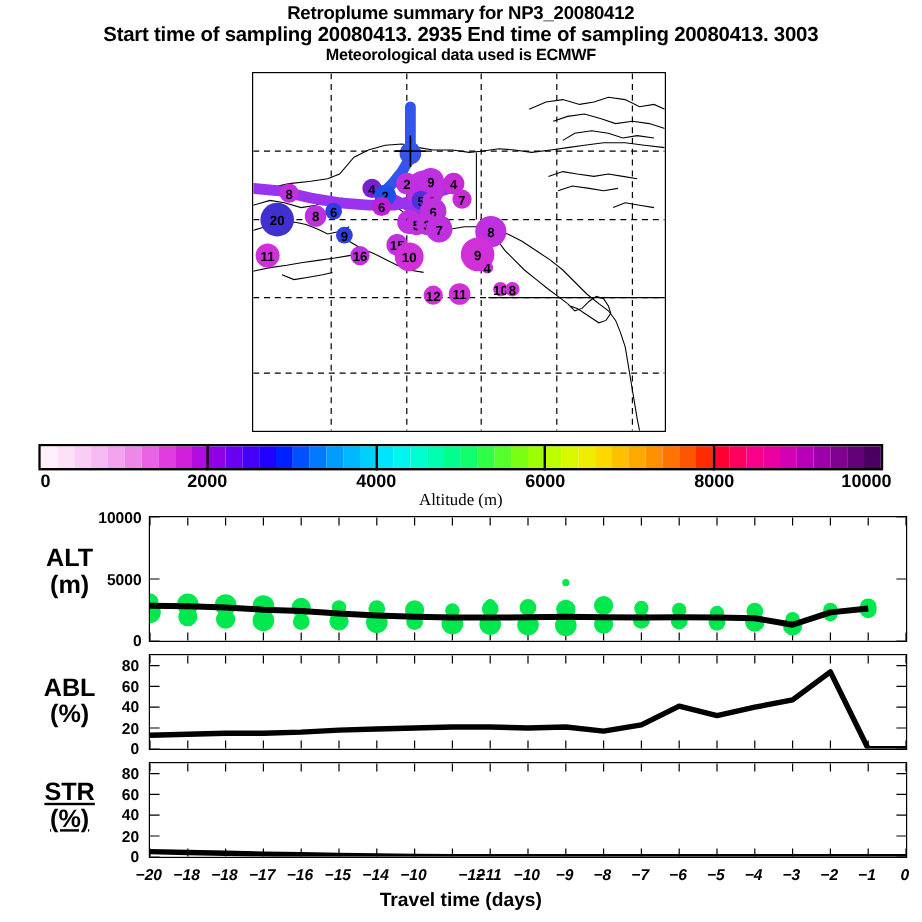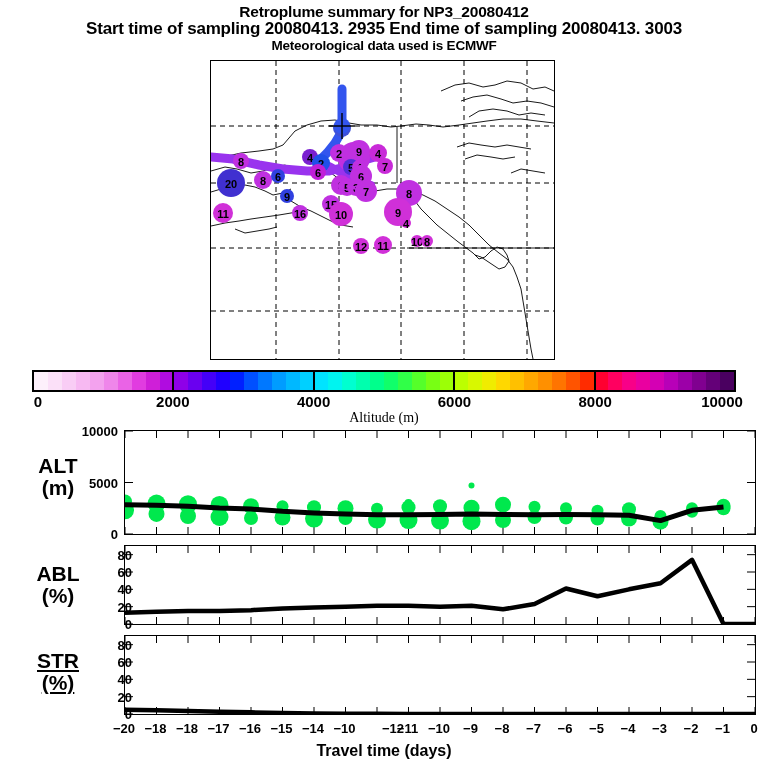--- a/index.html
+++ b/index.html
@@ -38,23 +38,23 @@
   .ts-svg{position:absolute;left:0;top:0;}
 
   .rowlabel{position:absolute;text-align:center;font-weight:bold;font-size:21px;line-height:22px;width:100px;left:8px;}
   #lab-alt{top:455px;}
   #lab-abl{top:563px;}
   #lab-str{top:650px;text-decoration:underline;}
 
   .ytick{position:absolute;font-size:13px;font-weight:bold;text-align:right;
          width:60px;transform:translateY(-50%);}
   .ytick.alt{left:58px;}
-  .ytick.pc{left:72px;}
-
-  #xticklabels{position:absolute;left:0;top:721px;width:768px;height:16px;}
+  .ytick.pc{left:56px;}
+
+  #xticklabels{position:absolute;left:0;top:721px;width:768px;height:16px;font-style:italic;}
   #xticklabels span{position:absolute;font-size:13px;font-weight:bold;transform:translateX(-50%);}
   #xaxis-title{position:absolute;left:0;top:742px;width:768px;text-align:center;
                font-size:16px;font-weight:bold;}
 </style>
 </head>
 <body>
 
 <div id="titles">
   <div id="title-main">Retroplume summary for NP3_20080412</div>
   <div id="title-times">Start time of sampling 20080413. 2935    End time of sampling 20080413. 3003</div>

